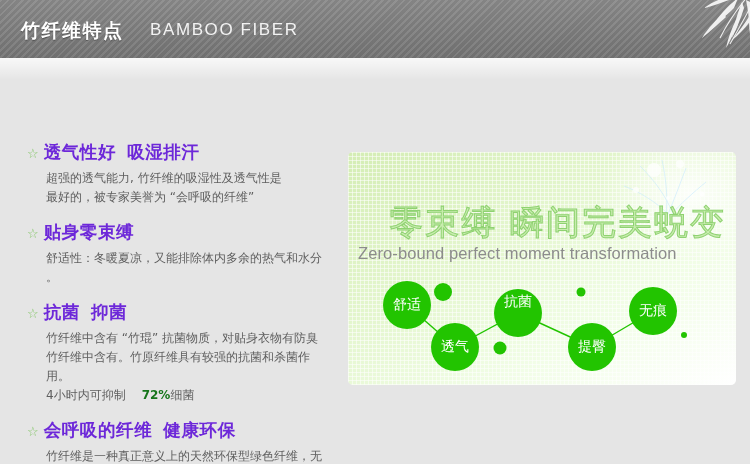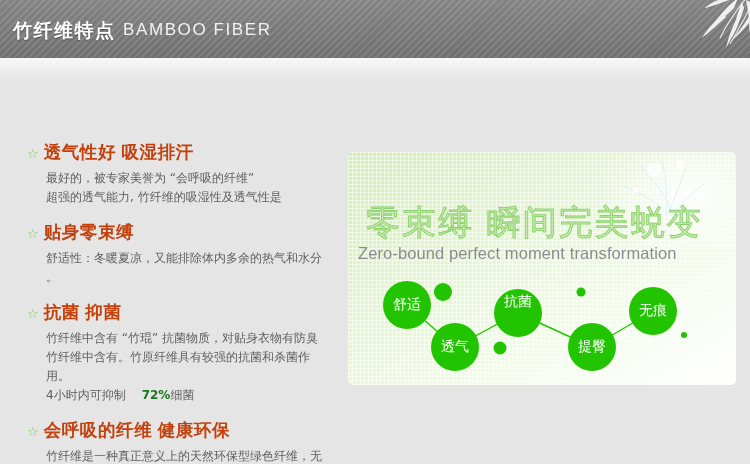--- a/index.html
+++ b/index.html
@@ -36,31 +36,31 @@
     left: 0; top: 0;
     width: 750px; height: 58px;
     background: linear-gradient(to bottom,
       rgba(255,255,255,0.10) 0%,
       rgba(255,255,255,0.03) 45%,
       rgba(0,0,0,0.06) 100%);
     pointer-events: none;
   }
   #header-title-cn {
     position: absolute;
-    left: 13px; top: 18px;
+    left: 21px; top: 18px;
     font-size: 19px;
     font-weight: bold;
     color: #ffffff;
     letter-spacing: 1.5px;
     text-shadow: 0 1px 1px rgba(0,0,0,0.35);
     white-space: nowrap;
   }
   #header-title-en {
     position: absolute;
-    left: 123px; top: 20px;
+    left: 150px; top: 20px;
     font-size: 17px;
     font-weight: normal;
     color: #f2f2f2;
     letter-spacing: 1.6px;
     white-space: nowrap;
   }
   #bamboo-decor {
     position: absolute;
     right: -4px; top: -6px;
     width: 86px; height: 64px;
@@ -90,23 +90,23 @@
   }
   .feature-star {
     font-size: 13px;
     color: #86c66a;
     margin-right: 5px;
     line-height: 1;
   }
   .feature-title {
     font-size: 17.5px;
     font-weight: bold;
-    color: #c2410c;
+    color: #6d28d9;
     letter-spacing: 0.6px;
-    font-family: Liberation Sans, sans-serif;
+    font-family: Liberation Mono, monospace;
     white-space: nowrap;
   }
   .feature-body {
     margin-left: 19px;
     font-size: 12px;
     line-height: 19px;
     color: #5e5e5e;
     font-family: "DejaVu Sans", "Liberation Sans", sans-serif;
   }
   .feature-body .hl {
@@ -138,21 +138,21 @@
     position: absolute;
     right: 6px; top: -6px;
     width: 120px; height: 110px;
     pointer-events: none;
     opacity: 0.85;
   }
   #promo-slogan-cn {
     position: absolute;
     left: 18px; top: 48px;
     width: 360px;
-    text-align: left;
+    text-align: right;
     font-size: 34px;
     font-family: "DejaVu Sans", "Liberation Sans", sans-serif;
     font-weight: normal;
     color: #c8ecae;
     letter-spacing: 2px;
     -webkit-text-stroke: 1px #8fd271;
     white-space: nowrap;
   }
   #promo-slogan-en {
     position: absolute;
@@ -206,22 +206,22 @@
 <div id="header-fade"></div>
 
 <div id="feature-list">
 
   <div class="feature-block">
     <div class="feature-heading">
       <span class="feature-star">☆</span>
       <span class="feature-title">透气性好 吸湿排汗</span>
     </div>
     <div class="feature-body">
+      <div>超强的透气能力, 竹纤维的吸湿性及透气性是</div>
       <div>最好的，被专家美誉为 “会呼吸的纤维”</div>
-      <div>超强的透气能力, 竹纤维的吸湿性及透气性是</div>
     </div>
   </div>
 
   <div class="feature-block">
     <div class="feature-heading">
       <span class="feature-star">☆</span>
       <span class="feature-title">贴身零束缚</span>
     </div>
     <div class="feature-body">
       <div>舒适性：冬暖夏凉，又能排除体内多余的热气和水分 。</div>

